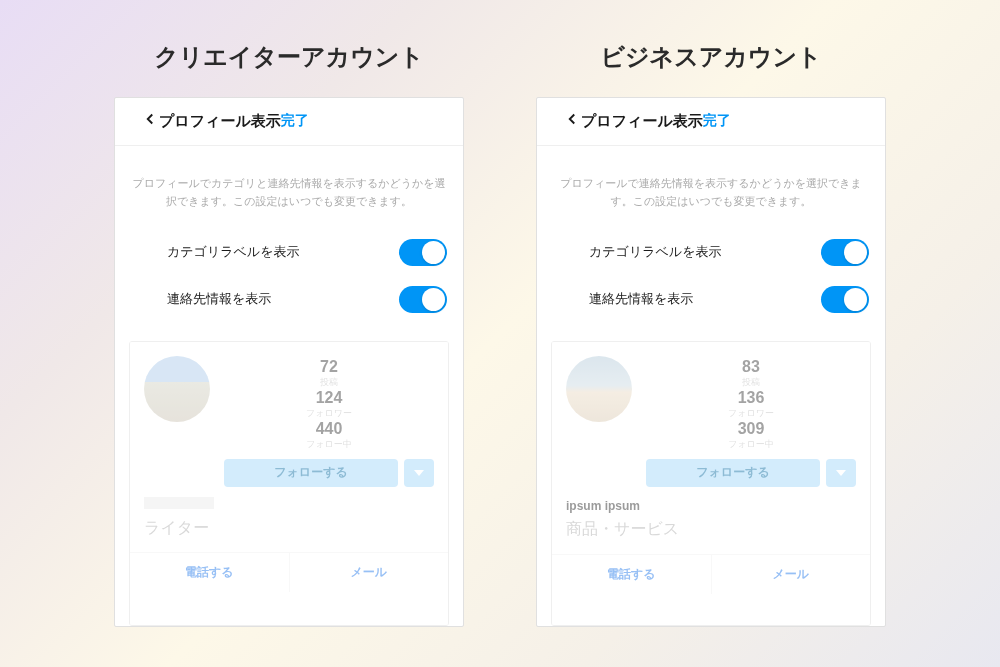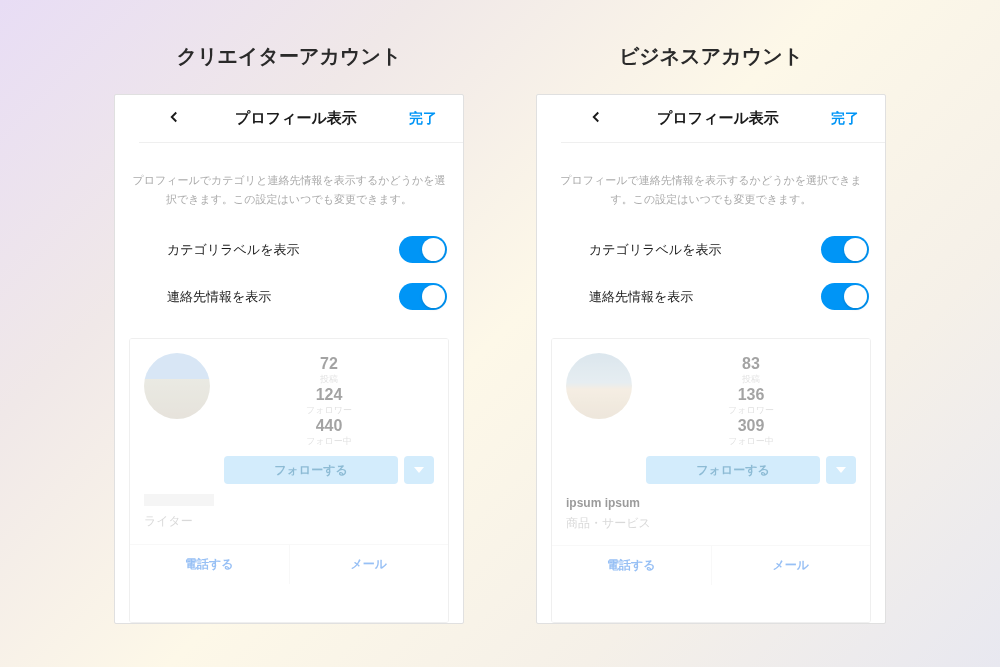--- a/index.html
+++ b/index.html
@@ -3,29 +3,29 @@
   <meta charset="utf-8">
   <style>
     * { margin: 0; padding: 0; box-sizing: border-box; }
     body {
       width: 1000px; height: 667px;
       background: linear-gradient(135deg, #e8ddf5 0%, #f0e8e8 25%, #fdf8e8 50%, #f5f0e8 75%, #e8e8f0 100%);
       font-family: -apple-system, "Hiragino Sans", sans-serif;
       display: flex; justify-content: center; align-items: center; gap: 72px;
     }
     .column { display: flex; flex-direction: column; align-items: center; }
-    .col-title { font-size: 20px; font-weight: 600; color: #2a2a2a; margin-bottom: 24px; }
+    .col-title { font-size: 24px; font-weight: 600; color: #2a2a2a; margin-bottom: 24px; }
     .screen {
       width: 350px; height: 530px; background: #fff;
       border: 1px solid #e0e0e0; border-radius: 2px;
       display: flex; flex-direction: column;
     }
     .nav {
-      height: 48px; display: flex; align-items: center; justify-content: space-between;
-      padding: 0 26px; border-bottom: 1px solid #efefef; margin-left: 24px;
+      height: 48px; display: flex; align-items: center; 
+      padding: 0 26px; border-bottom: 1px solid #efefef;
     }
     .back svg { width: 18px; height: 18px; stroke: #1a1a1a; stroke-width: 2.5; fill: none; }
     .nav-title { font-size: 15px; font-weight: 700; color: #1a1a1a; }
     .done { font-size: 14px; font-weight: 600; color: #0095f6; }
     .desc { padding: 28px 16px 18px; font-size: 11px; color: #aaa; text-align: center; line-height: 1.7; }
     .toggle-row {
       padding: 10px 16px; display: flex; align-items: center; justify-content: space-between; margin-left: 36px;
     }
     .toggle-label { font-size: 13px; color: #1a1a1a; }
     .toggle {
@@ -63,21 +63,21 @@
       font-size: 12px; color: #0369a1; font-weight: 600;
     }
     .follow-more {
       width: 30px; height: 28px; background: #9dd4f9; border-radius: 4px;
       display: flex; align-items: center; justify-content: center;
     }
     .follow-more svg { width: 10px; height: 10px; fill: #fff; }
     .info { margin-top: 10px; font-size: 11px; line-height: 1.6; }
     .placeholder-bar { width: 70px; height: 12px; background: #e8e8e8; margin-bottom: 6px; }
     .info-name { font-weight: 600; font-size: 12px; color: #222; }
-    .info-cat { color: #aaa; font-size: 12px; }
+    .info-cat { color: #aaa; font-size: 16px; }
     .info-addr { color: #1a3a6a; font-size: 10px; font-weight: 600; }
     .contact-row {
       margin: 12px -14px 0; border-top: 1px solid #efefef;
       display: flex; height: 40px;
     }
     .contact-btn {
       flex: 1; display: flex; align-items: center; justify-content: center;
       font-size: 12px; font-weight: 600; color: #1a73e8;
     }
     .contact-btn:first-child { border-right: 1px solid #efefef; }

